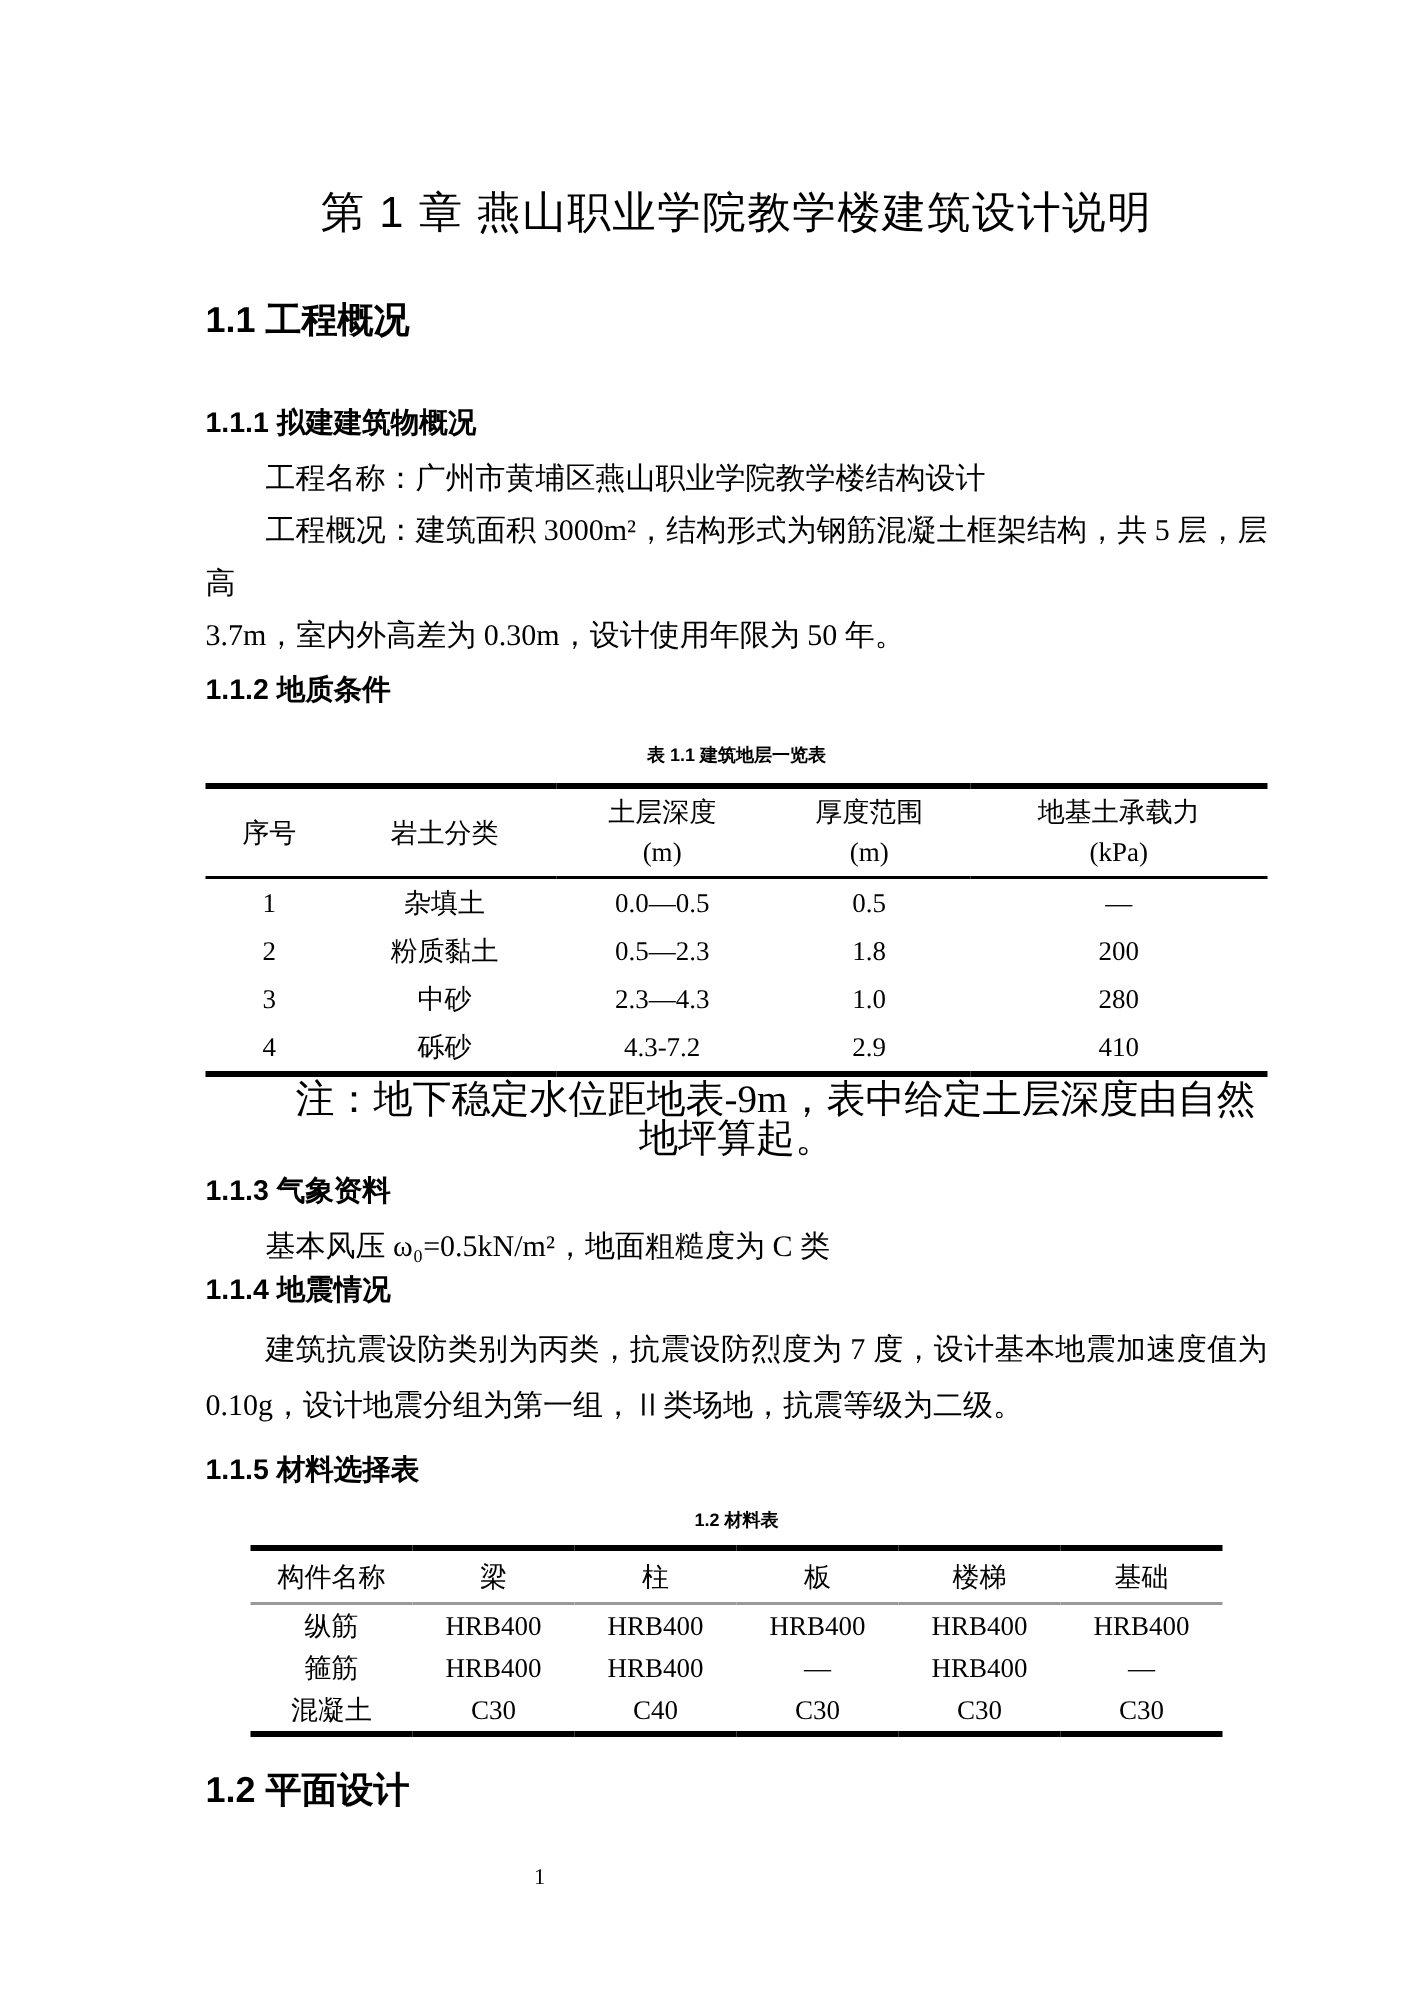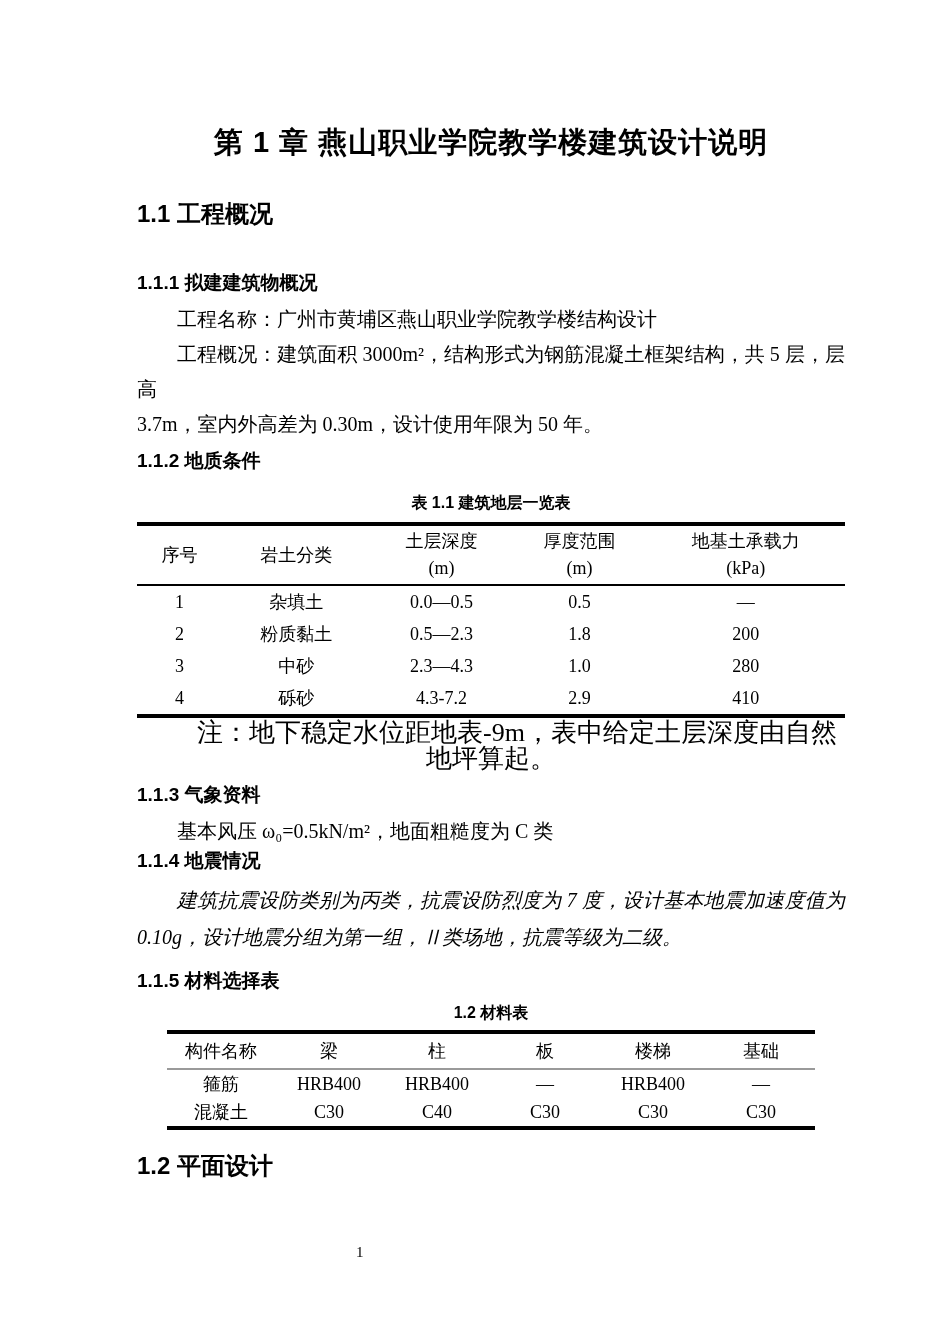--- a/index.html
+++ b/index.html
@@ -17,21 +17,21 @@
   }
   .content {
     position: absolute;
     left: 137px;
     top: 0;
     width: 708px;
   }
   .doc-title {
     margin-top: 122px;
     font-family: "Liberation Sans", sans-serif;
-    font-weight: bold;
+    font-weight: normal;
     font-size: 29px;
     line-height: 40px;
     text-align: center;
     letter-spacing: 1px;
   }
   .h2 {
     font-family: "Liberation Sans", sans-serif;
     font-weight: bold;
     font-size: 24px;
     line-height: 32px;
@@ -44,31 +44,30 @@
   }
   .body-line {
     font-size: 20px;
     line-height: 35px;
   }
   .tight {
     line-height: 26px;
   }
   .seis {
     line-height: 37px;
-    font-style: italic;
   }
   .ind { text-indent: 2em; }
   .jst {
     text-align: justify;
     text-align-last: justify;
   }
   .tcap {
     font-family: "Liberation Sans", sans-serif;
     font-weight: bold;
-    font-size: 16px;
+    font-size: 12px;
     line-height: 22px;
     text-align: center;
   }
   table {
     border-collapse: collapse;
     table-layout: fixed;
   }
   .t1 {
     width: 100%;
     margin-top: 8px;
@@ -245,20 +244,28 @@
         <th>构件名称</th>
         <th>梁</th>
         <th>柱</th>
         <th>板</th>
         <th>楼梯</th>
         <th>基础</th>
       </tr>
     </thead>
     <tbody>
       <tr>
+        <td>纵筋</td>
+        <td>HRB400</td>
+        <td>HRB400</td>
+        <td>HRB400</td>
+        <td>HRB400</td>
+        <td>HRB400</td>
+      </tr>
+      <tr>
         <td>箍筋</td>
         <td>HRB400</td>
         <td>HRB400</td>
         <td>—</td>
         <td>HRB400</td>
         <td>—</td>
       </tr>
       <tr>
         <td>混凝土</td>
         <td>C30</td>

